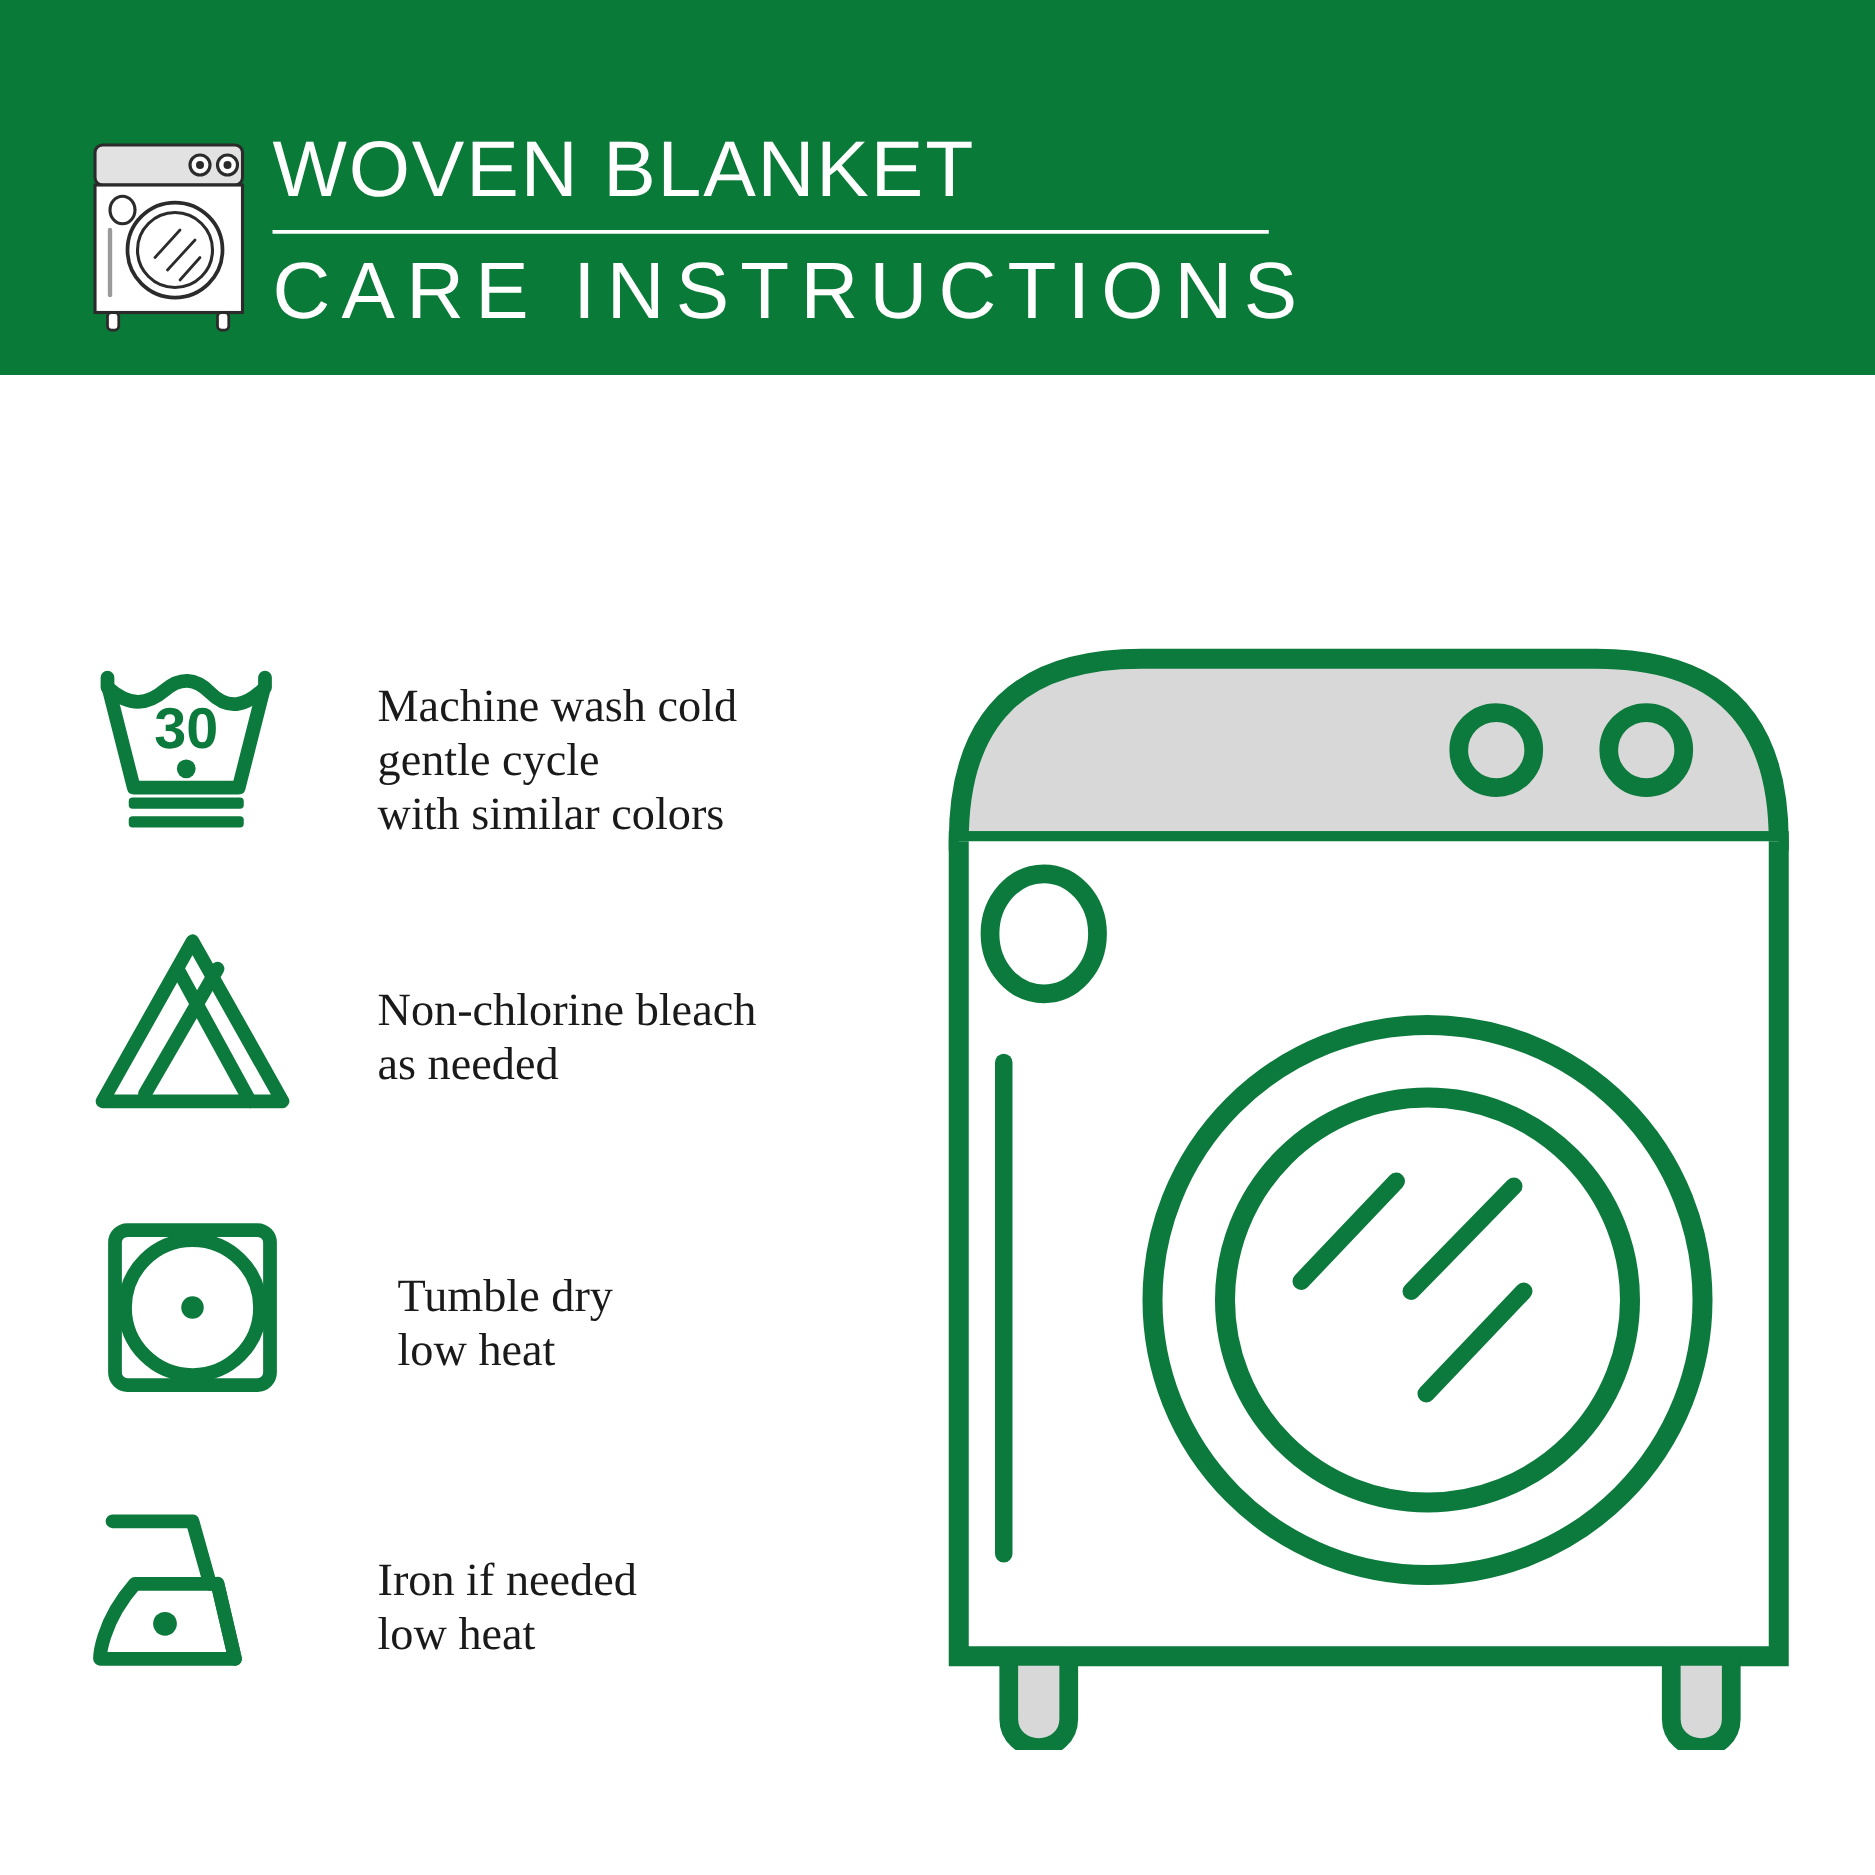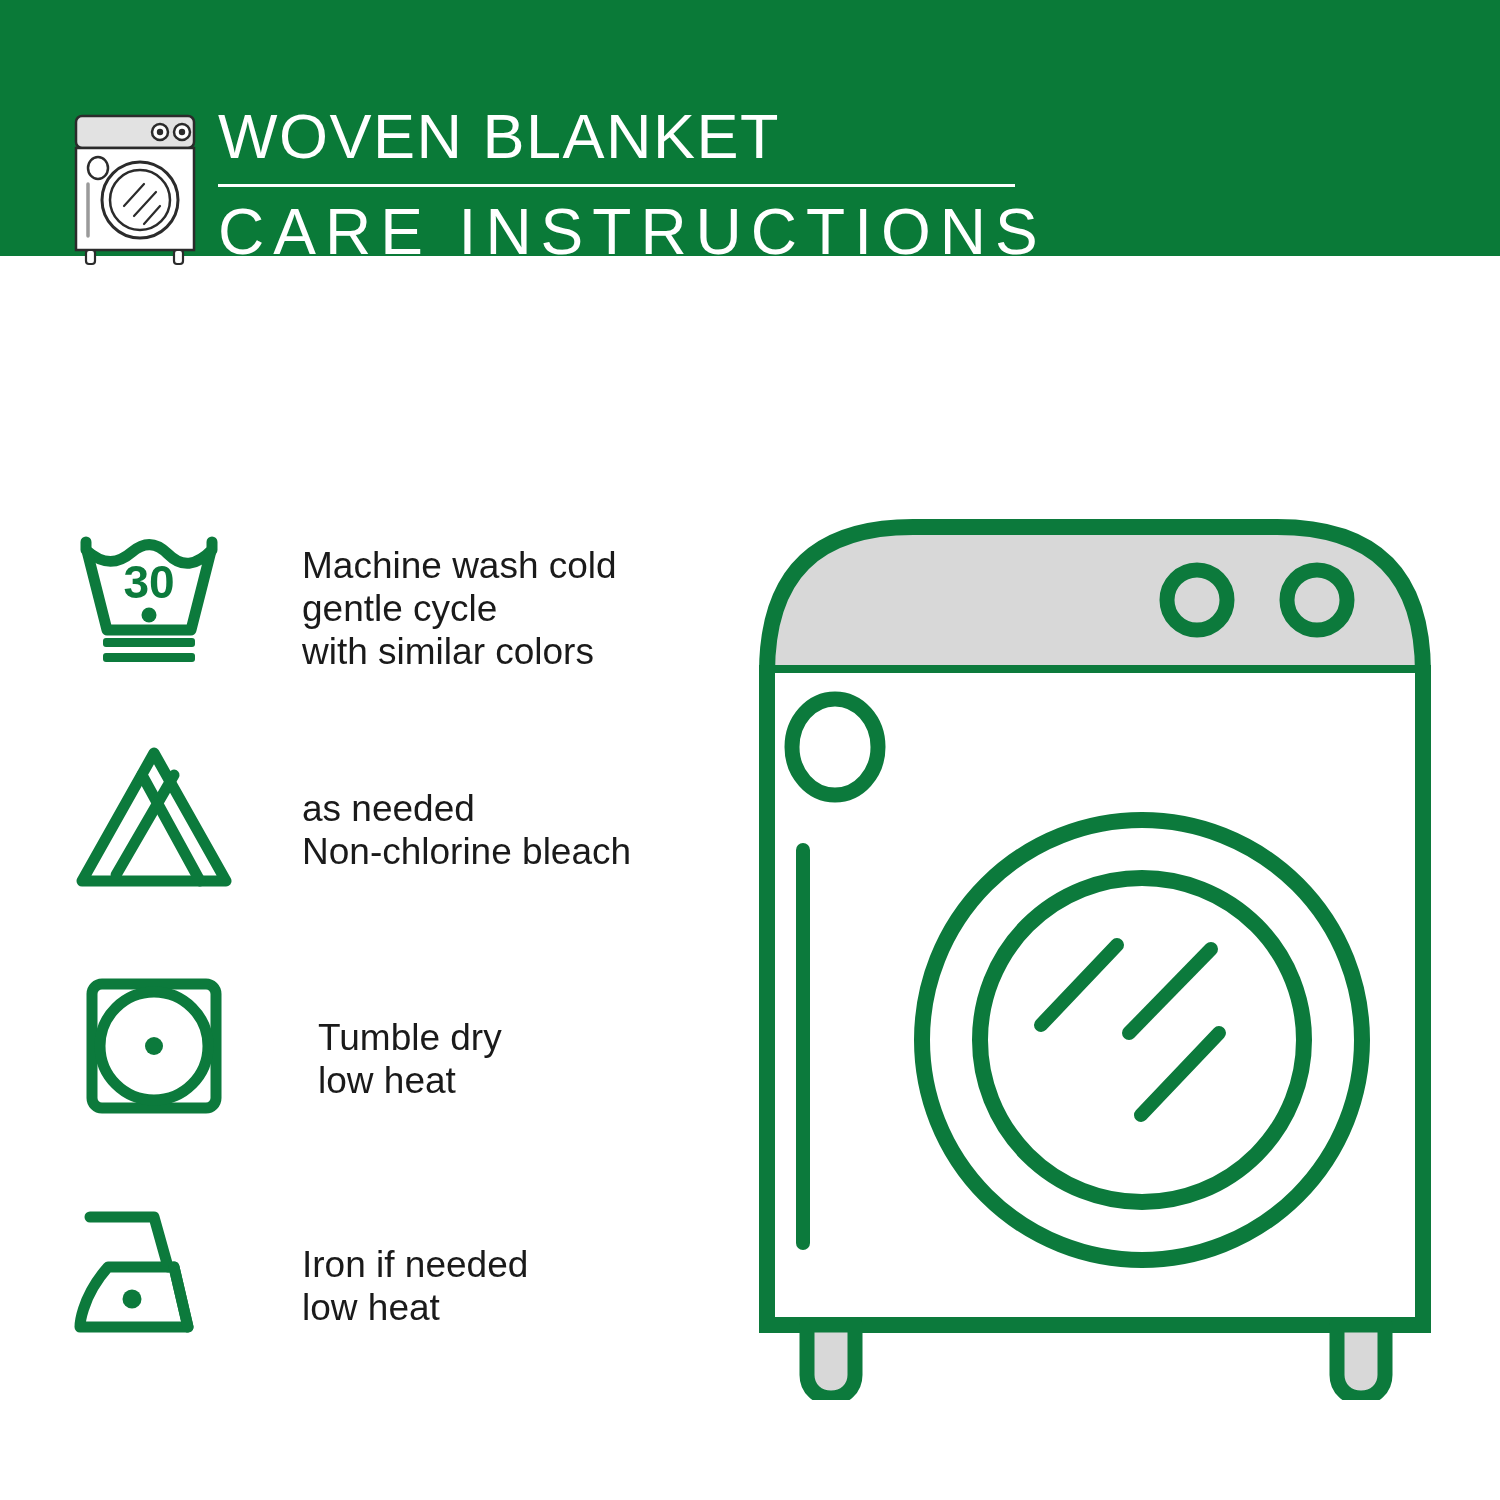--- a/index.html
+++ b/index.html
@@ -14,21 +14,21 @@
     overflow: hidden;
     position: relative;
   }
 
   
   .header-band {
     position: absolute;
     left: 0;
     top: 0;
     width: 1500px;
-    height: 256px;
+    height: 300px;
     background: #0a7a38;
     text-decoration: underline;
   }
   .header-icon {
     position: absolute;
     left: 62px;
     top: 108px;
     width: 150px;
     height: 160px;
   }
@@ -79,21 +79,21 @@
     position: absolute;
     left: 0;
     top: 0;
     width: 170px;
     height: 150px;
   }
   .care-text {
     position: absolute;
     left: 232px;
     color: #1a1a1a;
-    font-family: Liberation Sans, sans-serif;
+    font-family: Liberation Serif, serif;
     font-size: 37px;
     line-height: 43px;
     font-weight: 400;
   }
   .care-row-wash  .care-text { top: 24px; }
   .care-row-bleach .care-text { top: 42px; }
   .care-row-dry   .care-text { top: 46px; margin-left: 16px; }
   .care-row-iron  .care-text { top: 48px; }
 
   
@@ -177,22 +177,22 @@
         <g fill="none" stroke="#0c7a3c" stroke-width="11" stroke-linecap="round" stroke-linejoin="round">
 
           <path d="M84 8 L156 136 L12 136 Z"></path>
 
           <path d="M72 30 L130 136"></path>
           <path d="M46 130 L104 30"></path>
         </g>
       </svg>
     </div>
     <div class="care-text">
+      <div>Non-chlorine bleach</div>
       <div>as needed</div>
-      <div>Non-chlorine bleach</div>
     </div>
   </div>
 
   <div class="care-row care-row-dry">
     <div class="care-symbol">
       <svg viewBox="0 0 170 150" width="170" height="150">
         <rect x="22" y="14" width="124" height="124" rx="10" fill="none" stroke="#0c7a3c" stroke-width="11"></rect>
         <circle cx="84" cy="76" r="54" fill="none" stroke="#0c7a3c" stroke-width="11"></circle>
         <circle cx="84" cy="76" r="9" fill="#0c7a3c"></circle>
       </svg>

